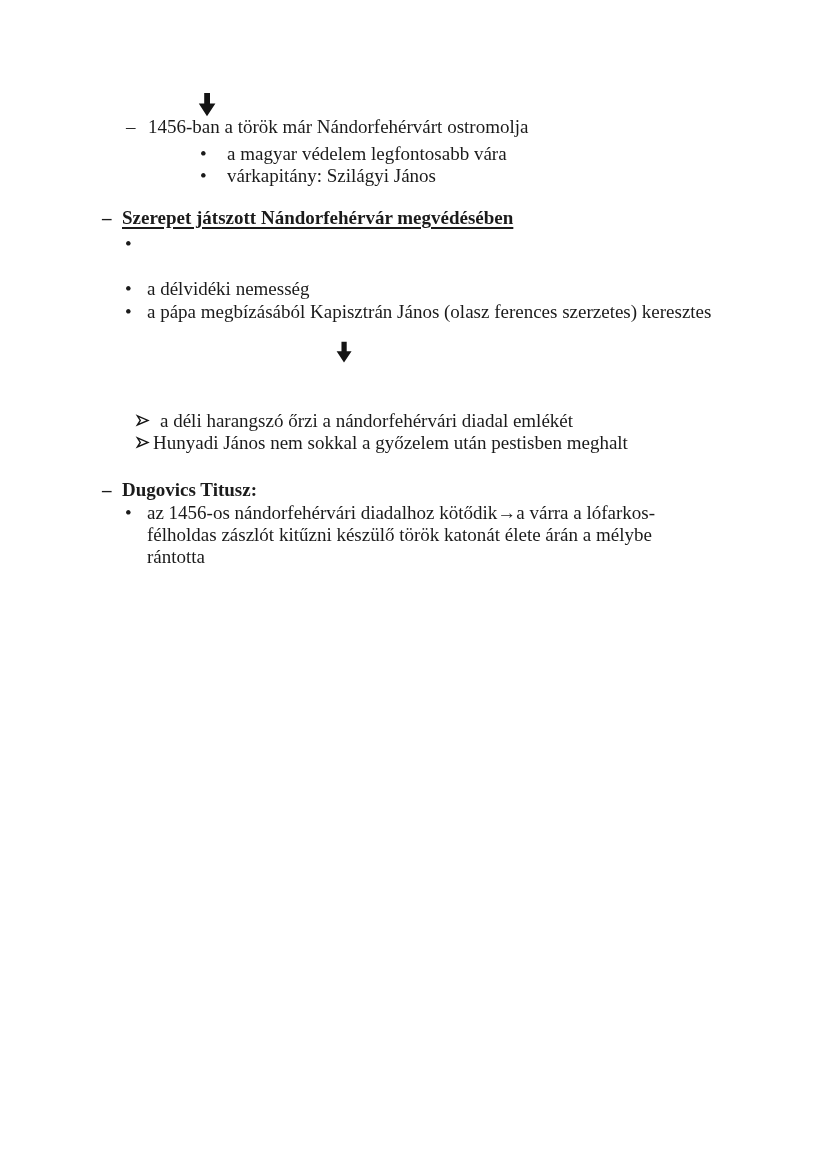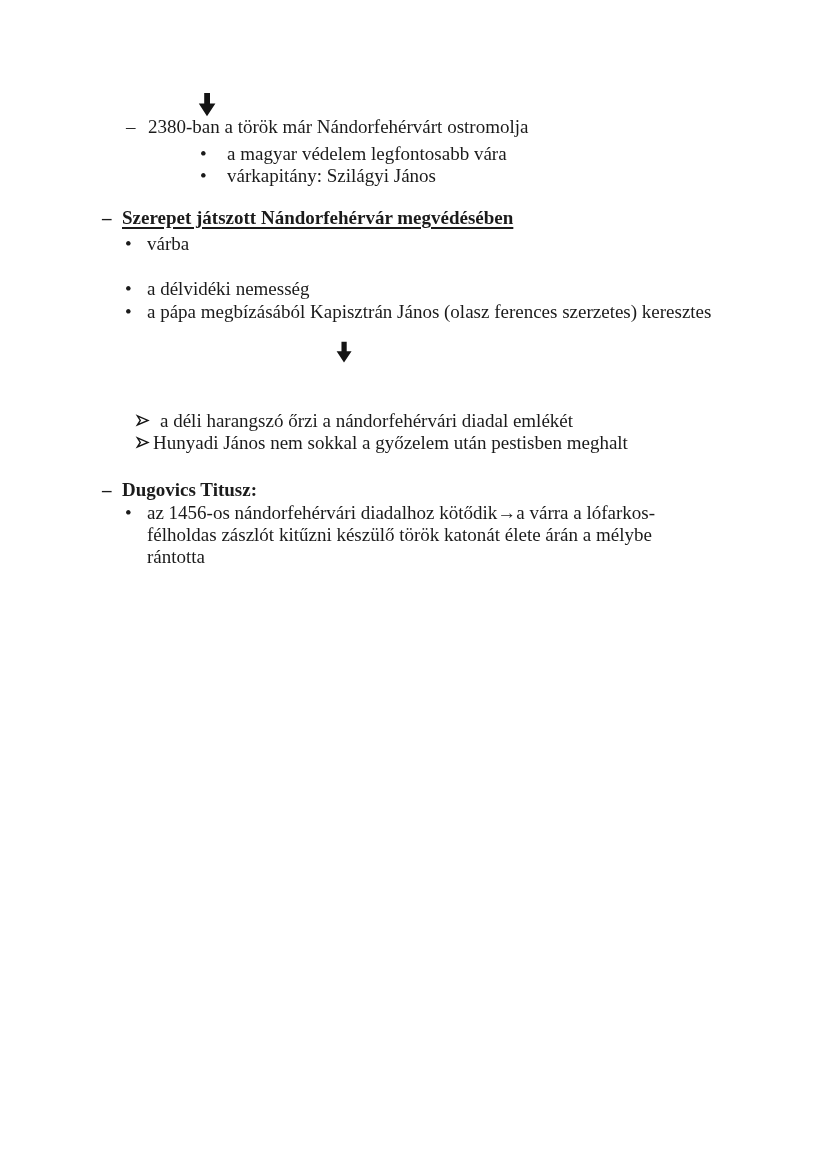--- a/index.html
+++ b/index.html
@@ -49,21 +49,21 @@
 
   <div class="icon-block" style="left:197px; top:93px;">
     <svg class="glyph" width="20" height="24" viewBox="0 0 20 24" aria-hidden="true">
       <path d="M7.2 0 L13 0 L13 10.5 L18.4 10.5 L10 23.2 L1.8 10.5 L7.2 10.5 Z" fill="#141414"></path>
     </svg>
   </div>
 
   <div class="item" style="left:126px; top:116px;">
     <span class="marker">–</span>
     <div class="lines" style="margin-left:22px;">
-      <div class="ln">2380-ban a török már Nándorfehérvárt ostromolja</div>
+      <div class="ln">1456-ban a török már Nándorfehérvárt ostromolja</div>
     </div>
   </div>
 
   <div class="item" style="left:200px; top:143px;">
     <span class="marker">•</span>
     <div class="lines" style="margin-left:27px;text-align:right;">
       <div class="ln">a magyar védelem legfontosabb vára</div>
     </div>
   </div>
   <div class="item" style="left:200px; top:165px;">
@@ -76,21 +76,20 @@
   <div class="item" style="left:102px; top:207px;">
     <span class="marker bold">–</span>
     <div class="lines" style="margin-left:20px;">
       <div class="ln bold underline">Szerepet játszott Nándorfehérvár megvédésében</div>
     </div>
   </div>
 
   <div class="item" style="left:125px; top:233px;">
     <span class="marker">•</span>
     <div class="lines" style="margin-left:22px;">
-      <div class="ln">várba</div>
     </div>
   </div>
 
   <div class="item" style="left:125px; top:278px;">
     <span class="marker">•</span>
     <div class="lines" style="margin-left:22px;">
       <div class="ln">a délvidéki nemesség</div>
     </div>
   </div>
 

